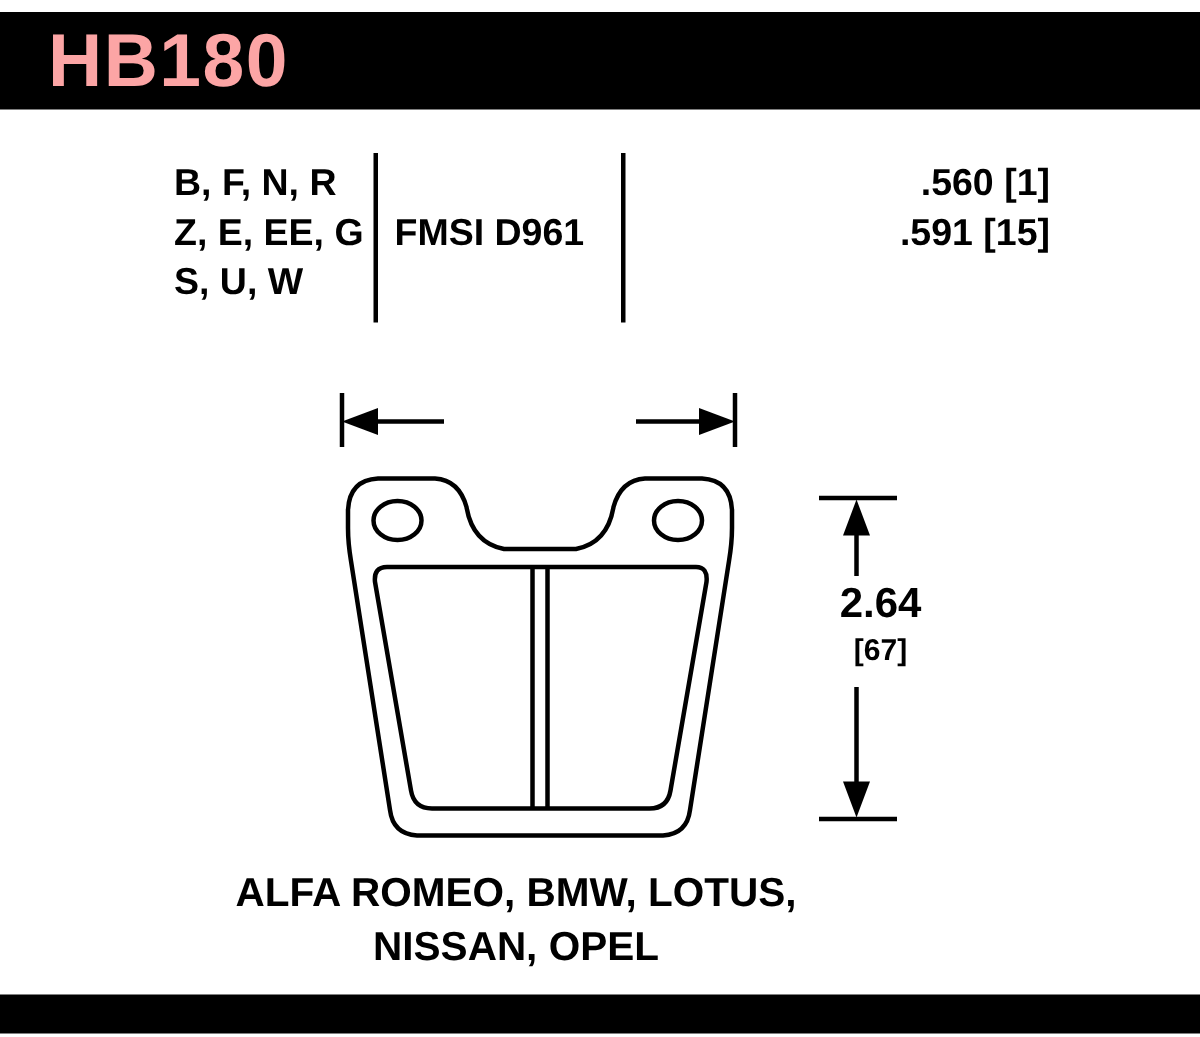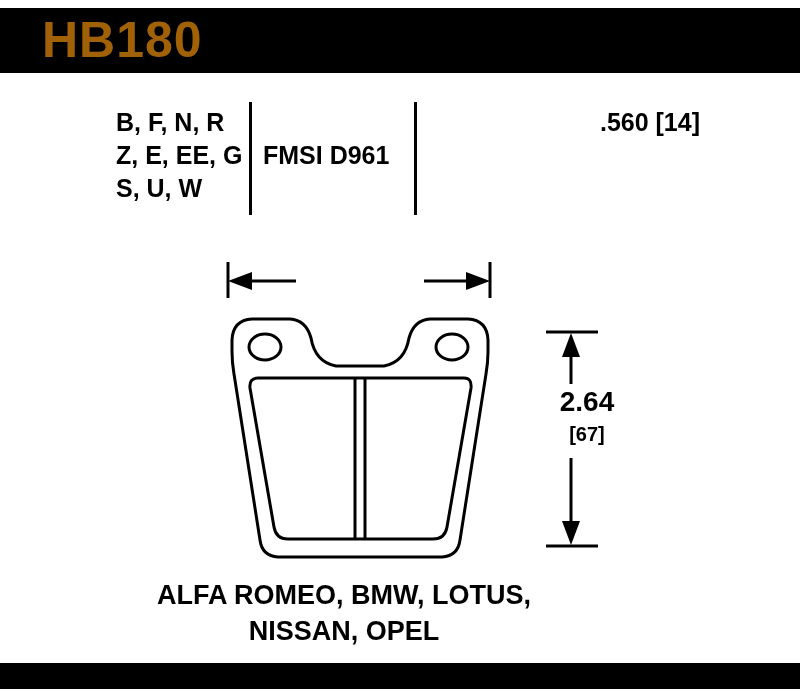--- a/index.html
+++ b/index.html
@@ -1,22 +1,22 @@
 <!DOCTYPE html>
 <html><head>
 <meta charset="utf-8">
 <style>
   html,body{margin:0;padding:0;background:#ffffff;}
   #page{position:relative;width:800px;height:691px;background:#ffffff;overflow:hidden;
         font-family:"Liberation Sans",sans-serif;color:#000;}
   .bar{position:absolute;left:0;width:800px;background:#000;}
   .top-bar{top:8px;height:65px;}
   .bottom-bar{top:663px;height:26px;}
-  .part-number{color:#a16207;font-size:50px;font-weight:bold;line-height:65px;
-               padding-left:42px;letter-spacing:1px;font-style:normal;}
+  .part-number{color:#fca5a5;font-size:50px;font-weight:bold;line-height:65px;
+               padding-left:32px;letter-spacing:1px;font-style:normal;}
   .cell{position:absolute;font-size:25px;font-weight:bold;height:33px;line-height:33px;
         white-space:nowrap;}
   .row1{top:106px;} .row2{top:139px;} .row3{top:172px;}
   .col1{left:116px;width:130px;text-align:left;}
   .col2{left:263px;width:145px;text-align:left;}
   .col3{left:500px;width:200px;text-align:right;}
   .divider{position:absolute;top:102px;width:3px;height:113px;background:#000;}
   .divider-1{left:249px;} .divider-2{left:414px;}
   .dim-label{position:absolute;font-weight:bold;white-space:nowrap;}
   .width-label{left:270px;width:180px;top:263px;font-size:27px;text-align:center;}
@@ -39,21 +39,22 @@
   <div class="cell row2 col1">Z, E, EE, G</div>
   <div class="cell row1 col1">B, F, N, R</div>
   <div class="cell row3 col1">S, U, W</div>
 
   <div class="divider divider-1"></div>
 
   <div class="cell row2 col2">FMSI D961</div>
 
   <div class="divider divider-2"></div>
 
-  <div class="cell row1 col3">.560 [14]</div>
+  <div class="cell row1 col3">.560 [1]</div>
+  <div class="cell row2 col3">.591 [15]</div>
 
   <svg width="800" height="691" viewBox="0 0 800 691">
     <g fill="none" stroke="#000" stroke-width="3">
 
       <line x1="228" y1="262" x2="228" y2="298"></line>
       <line x1="490" y1="262" x2="490" y2="298"></line>
 
       <line x1="296" y1="281" x2="242" y2="281"></line>
       <line x1="424" y1="281" x2="478" y2="281"></line>
 

